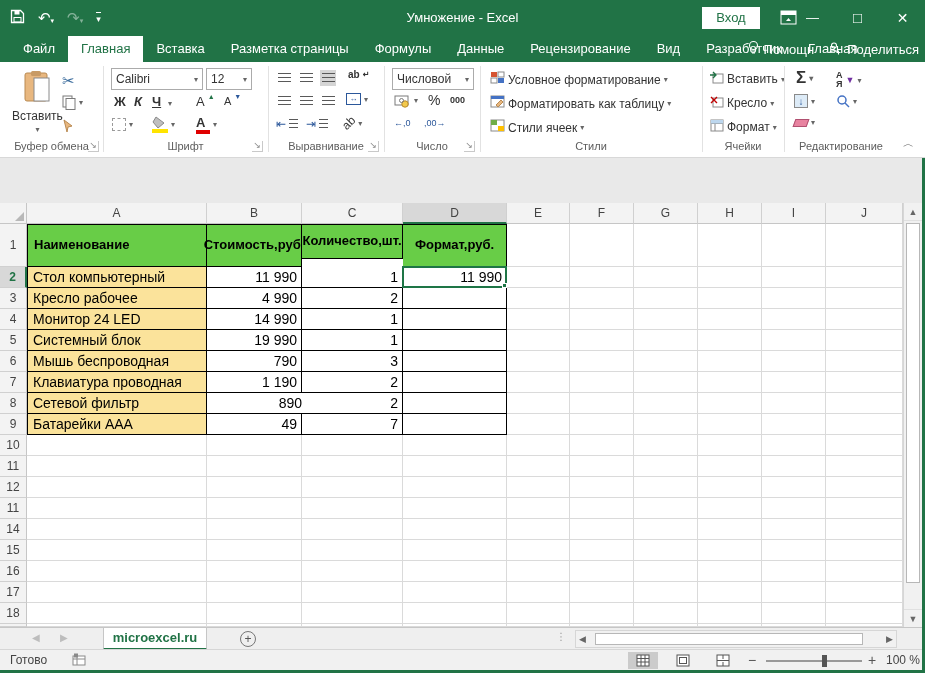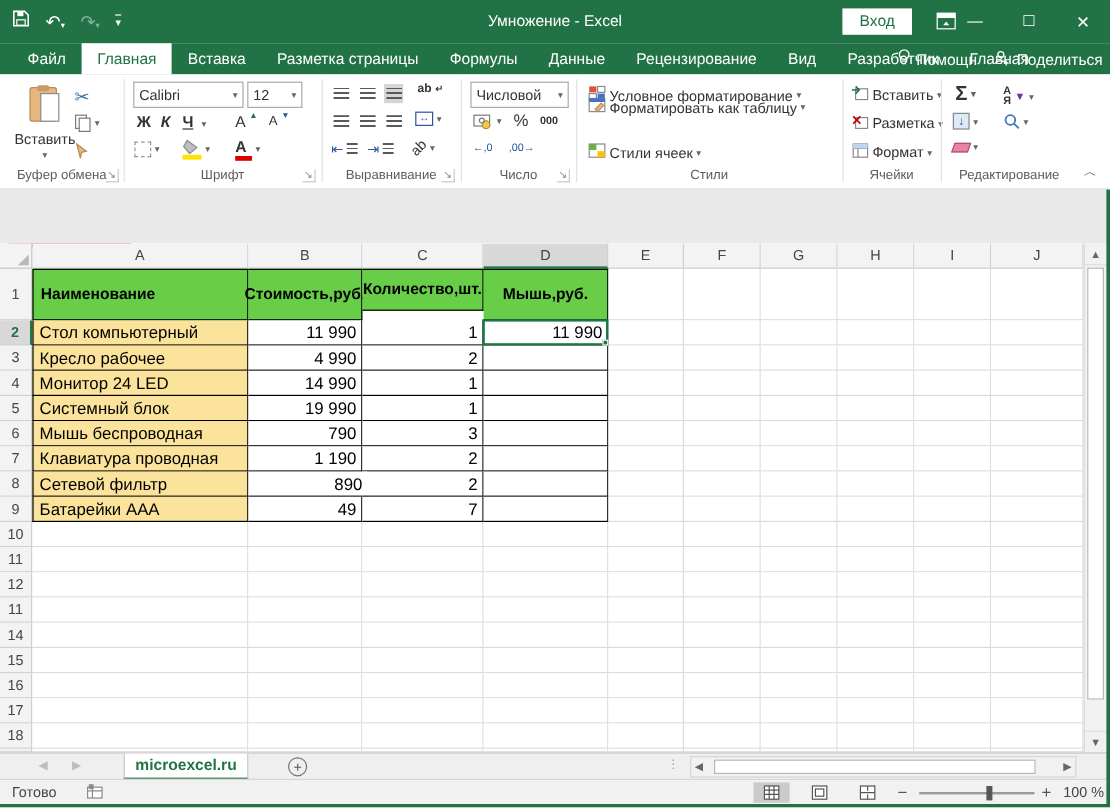--- a/index.html
+++ b/index.html
@@ -249,21 +249,21 @@
   <span class="rbtn" style="left:490px;top:9px;">
     <span><svg width="15" height="14" viewBox="0 0 15 14">
           <rect x="1" y="1" width="6" height="5" fill="#D65532"></rect>
           <rect x="8" y="1" width="6" height="5" fill="#fff" stroke="#8A8A8A"></rect>
           <rect x="1" y="7" width="6" height="5" fill="#fff" stroke="#8A8A8A"></rect>
           <rect x="8" y="7" width="6" height="5" fill="#4472C4"></rect>
         </svg></span>
     <span>Условное форматирование</span>
       <span class="ddarrow">▾</span>
     </span>
-  <span class="rbtn" style="left:490px;top:19px;">
+  <span class="rbtn" style="left:490px;top:33px;">
     <span><svg width="15" height="14" viewBox="0 0 15 14">
           <rect x="1" y="1" width="13" height="11" fill="#fff" stroke="#8A8A8A"></rect>
           <rect x="1" y="1" width="13" height="3" fill="#4472C4"></rect>
           <path d="M8 13l5-5 2 2-5 5z" fill="#E8B77F" stroke="#B98A52" transform="translate(-2 -3)"></path>
         </svg></span>
     <span>Форматировать как таблицу</span>
       <span class="ddarrow">▾</span>
     </span>
   <span class="rbtn" style="left:490px;top:57px;">
     <span><svg width="15" height="14" viewBox="0 0 15 14">
@@ -283,21 +283,21 @@
           <path d="M1 7h5M4 4l3 3-3 3" fill="none" stroke="#217346" stroke-width="1.3" transform="translate(-1 -3) rotate(0)"></path>
         </svg></span>
     <span>Вставить</span>
       <span class="ddarrow">▾</span>
     </span>
   <span class="rbtn" style="left:710px;top:33px;">
     <span><svg width="14" height="13" viewBox="0 0 14 13">
           <rect x="3" y="3" width="10" height="9" fill="#fff" stroke="#8A8A8A"></rect>
           <path d="M1 2l6 6M7 2L1 8" stroke="#C00000" stroke-width="1.4"></path>
         </svg></span>
-    <span>Разметка</span>
+    <span>Кресло</span>
       <span class="ddarrow">▾</span>
     </span>
   <span class="rbtn" style="left:710px;top:57px;">
     <span><svg width="14" height="13" viewBox="0 0 14 13">
           <rect x="1" y="1" width="12" height="11" fill="#fff" stroke="#8A8A8A"></rect>
           <path d="M1 4.5h12M5 1v11" stroke="#8A8A8A"></path>
           <rect x="1" y="1" width="12" height="3.5" fill="#BDD7EE"></rect>
         </svg></span>
     <span>Формат</span>
       <span class="ddarrow">▾</span>
@@ -378,21 +378,21 @@
     <div class="cell tb tb-left tb-top hdrgreen" style="left: 27px; top: 21px; width: 180px; height: 43px; align-items: center; justify-content: flex-start; padding-left: 6px; flex-direction: row;">Наименование</div>
     <div class="cell tb tb-top hdrgreen" style="left: 207px; top: 21px; width: 95px; height: 43px;">
       <div>Стоимость,</div>
       <div>руб.</div>
     </div>
     <div class="cell tb tb-top hdrgreen" style="left: 302px; top: 21px; width: 101px; height: 35px;">
       <div>Количество,</div>
       <div>шт.</div>
     </div>
     <div class="cell tb tb-top hdrgreen" style="left: 403px; top: 21px; width: 104px; height: 43px;">
-      <div>Мышь,</div>
+      <div>Формат,</div>
       <div>руб.</div>
     </div>
     <div class="cell" style="left: 507px; top: 21px; width: 63px; height: 43px;"></div>
     <div class="cell" style="left: 570px; top: 21px; width: 64px; height: 43px;"></div>
     <div class="cell" style="left: 634px; top: 21px; width: 64px; height: 43px;"></div>
     <div class="cell" style="left: 698px; top: 21px; width: 64px; height: 43px;"></div>
     <div class="cell" style="left: 762px; top: 21px; width: 64px; height: 43px;"></div>
     <div class="cell" style="left: 826px; top: 21px; width: 77px; height: 43px;"></div>
     <div class="cell tb tb-left tan" style="left: 27px; top: 64px; width: 180px; height: 21px;">Стол компьютерный</div>
     <div class="cell tb num" style="left: 207px; top: 64px; width: 95px; height: 21px;">11 990</div>

